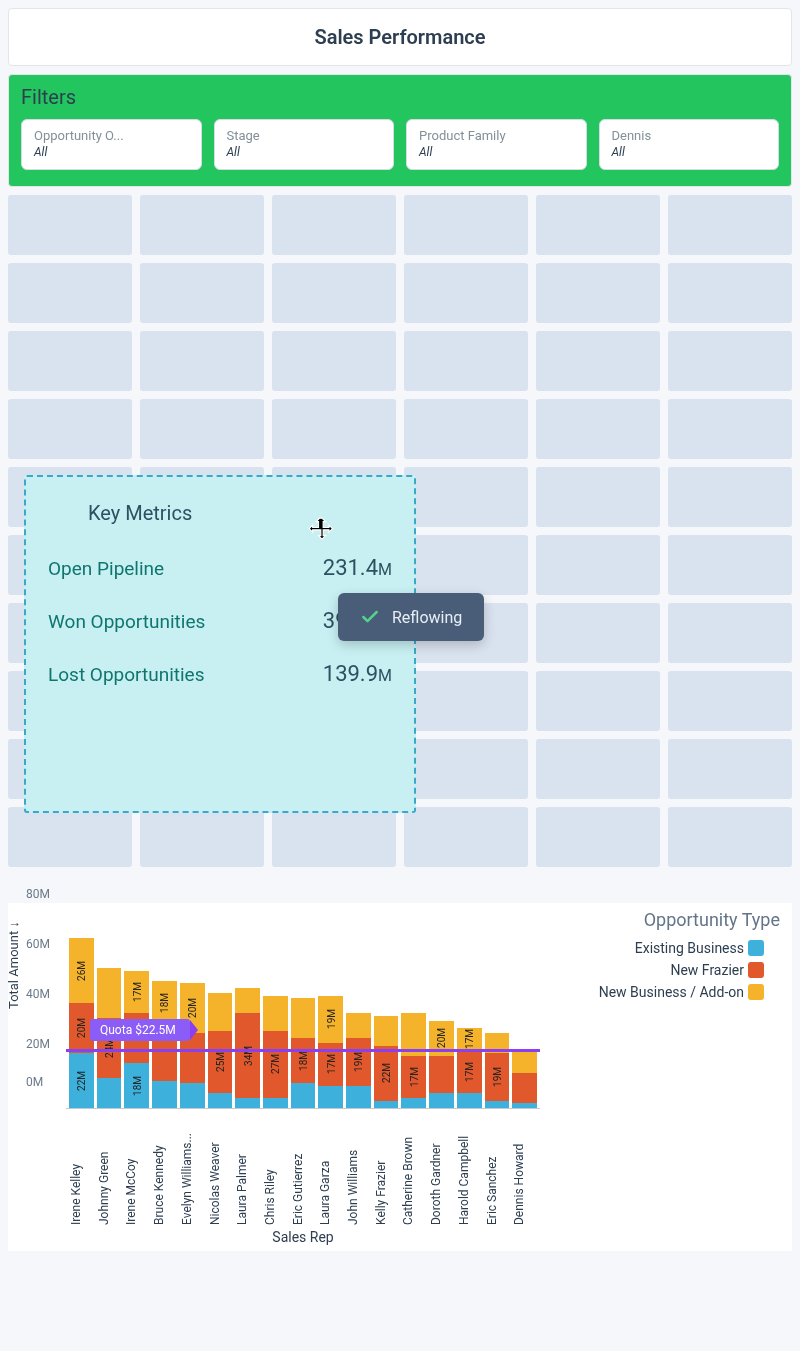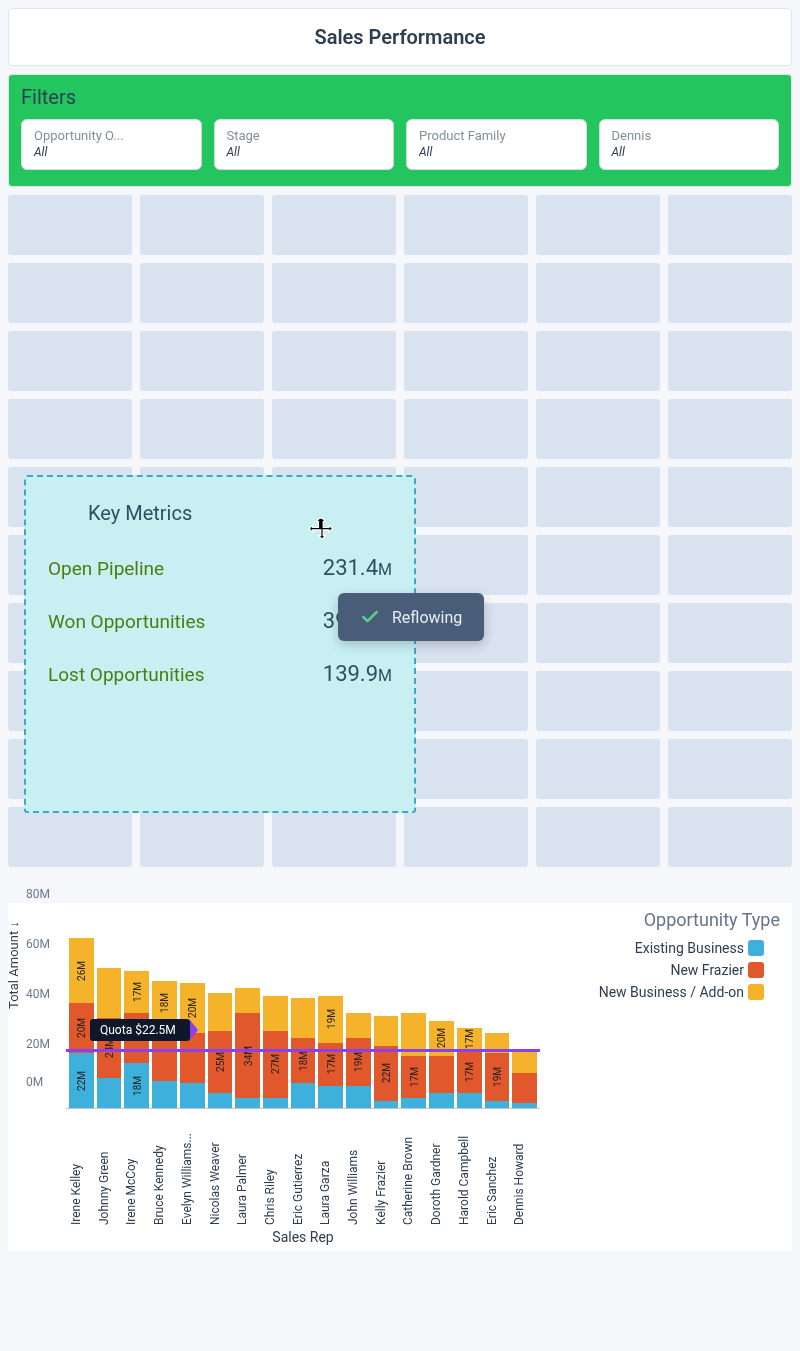--- a/index.html
+++ b/index.html
@@ -64,21 +64,21 @@
     width: 392px;
     height: 338px;
     background: #c8f0f3;
     border: 2px dashed #3aa9c8;
     border-radius: 3px;
     padding: 24px 22px;
     cursor: move;
   }
   .km-title { font-size: 20px; color: #2d5160; margin-bottom: 30px; padding-left: 40px; }
   .km-row { display: flex; justify-content: space-between; align-items: baseline; margin: 28px 0; }
-  .km-label { font-size: 19px; color: #4d7c0f; }
+  .km-label { font-size: 19px; color: #0f766e; }
   .km-value { font-size: 22px; color: #2d5160; }
   .km-value small { font-size: 16px; }
 
   .move-cursor {
     position: absolute;
     top: 40px;
     right: 78px;
     width: 28px;
     height: 28px;
   }
@@ -148,21 +148,21 @@
   .quota-line {
     position: absolute;
     left: 0; right: 0;
     border-top: 3px solid #8a3ff0;
     z-index: 5;
   }
   .quota-badge {
     position: absolute;
     left: 24px;
     transform: translateY(-50%);
-    background: #0f172a;
+    background: #8b5cf6;
     color: #fff;
     font-size: 12px;
     padding: 4px 14px 4px 10px;
     border-radius: 3px;
     z-index: 6;
     white-space: nowrap;
   }
   .quota-badge::after {
     content: "";
     position: absolute;

